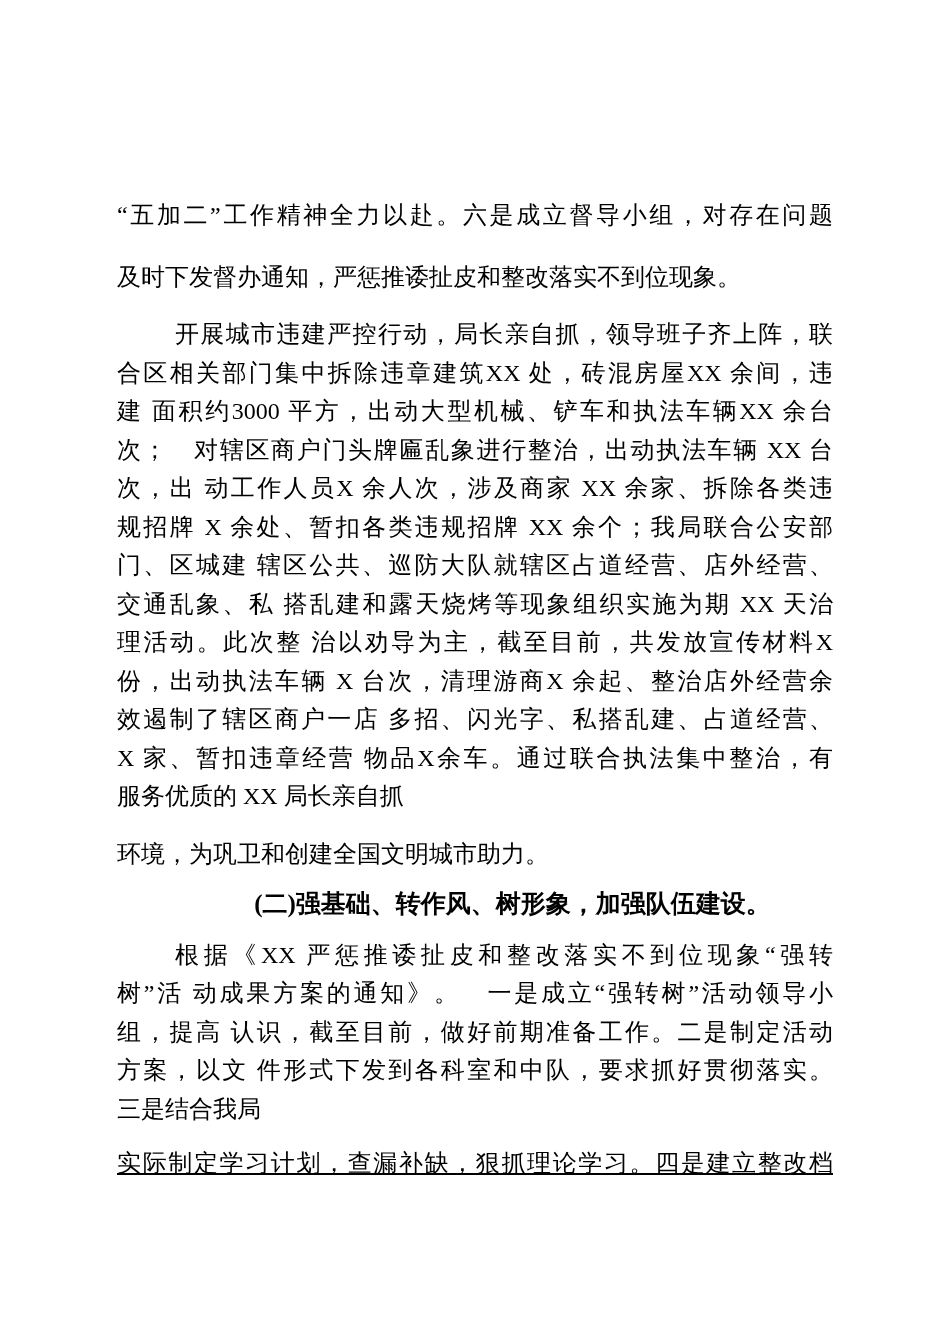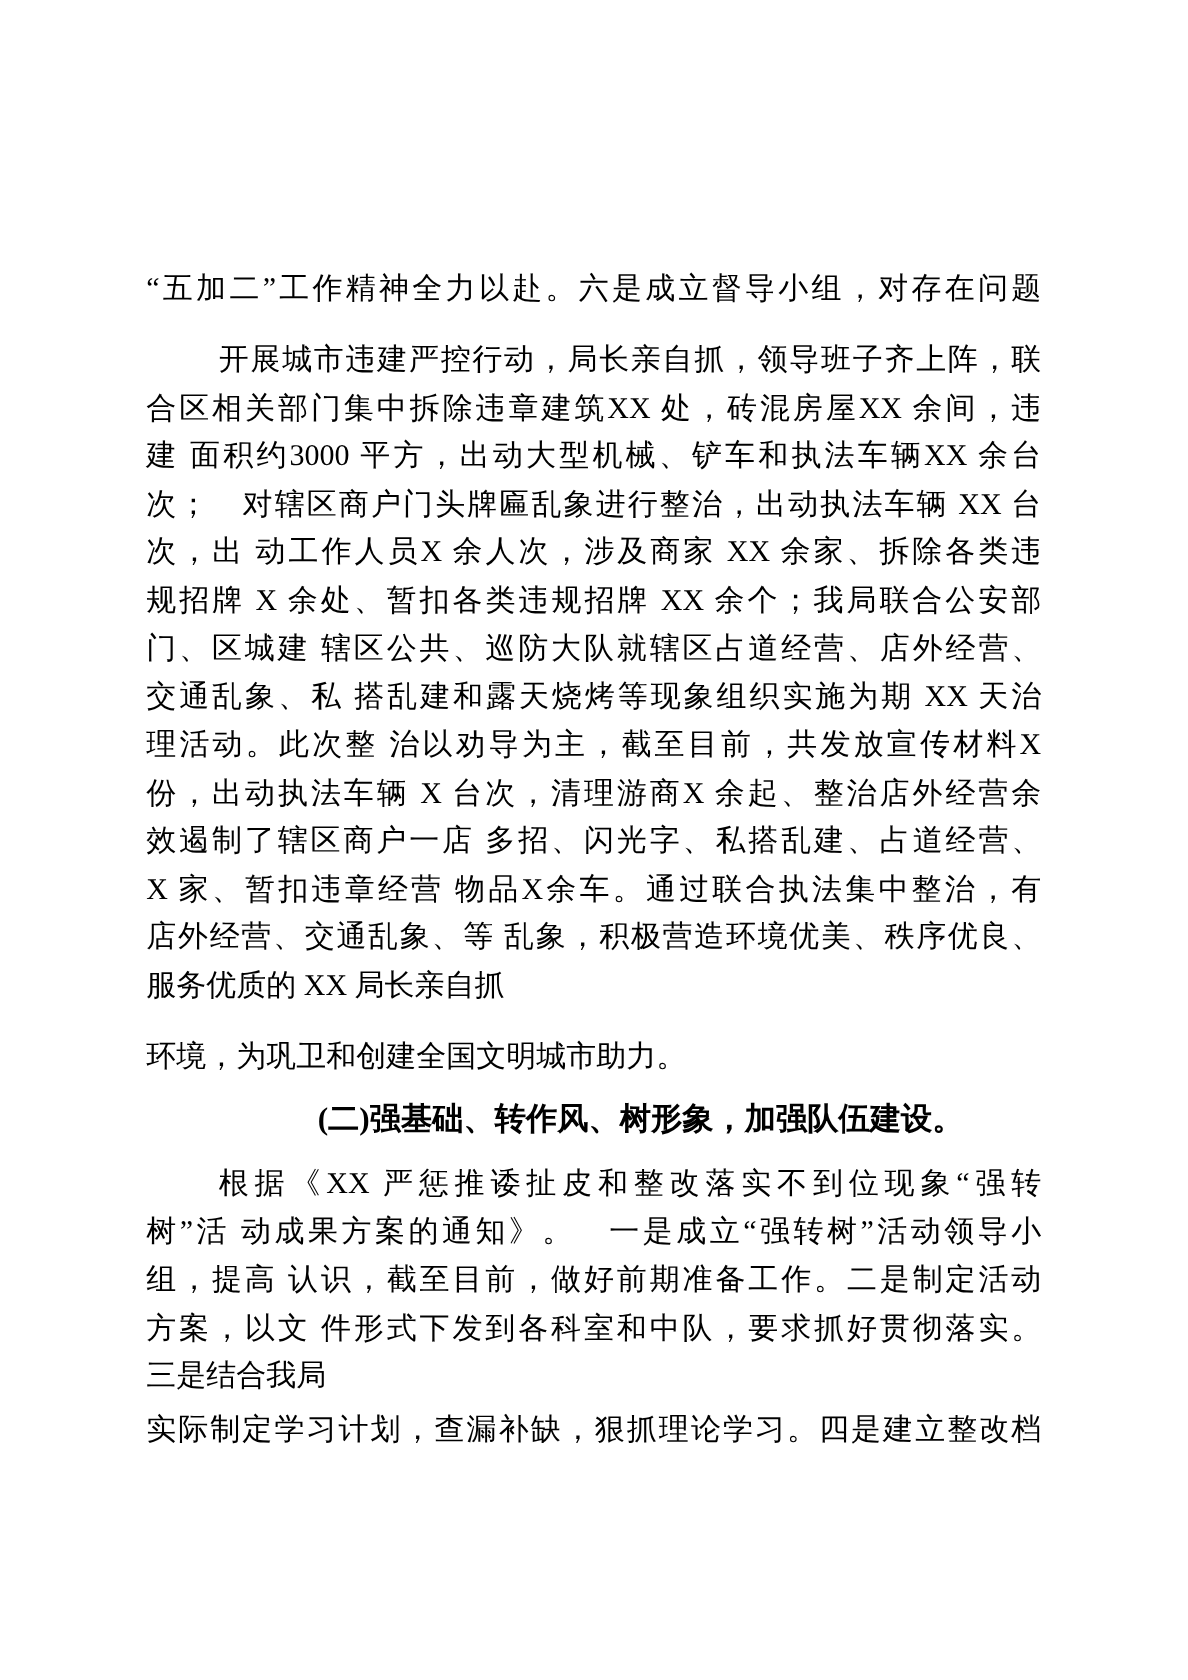--- a/index.html
+++ b/index.html
@@ -12,21 +12,21 @@
     width: 950px;
     height: 1344px;
     background: #ffffff;
     color: #000000;
     font-family: "Liberation Serif", "DejaVu Serif", serif;
     overflow: hidden;
   }
   .content {
     position: absolute;
     left: 117px;
-    top: 200px;
+    top: 184px;
     width: 716px;
     font-size: 24px;
   }
   
   .line {
     white-space: nowrap;
     overflow: visible;
     text-align: justify;
     text-align-last: justify;
   }
@@ -45,46 +45,46 @@
   .heading {
     margin: 0;
     font-size: 25px;
     font-weight: bold;
     line-height: 40px;
     text-indent: 75px;
     text-align: center;
     white-space: nowrap;
   }
   .p-team    { margin-top: 12px; }
-  .p-rectify { margin-top: 4px; }
+  .p-rectify { margin-top: 16px; text-decoration: underline; }
 </style>
 </head>
 <body>
 
 <div class="page">
   <div class="content">
 
     <div class="para-wide">
       <div class="line">“五加二”工作精神全力以赴。六是成立督导小组，对存在问题</div>
+      <div class="line left">及时下发督办通知，严惩推诿扯皮和整改落实不到位现象。</div>
     </div>
 
     <div class="para-body p-violation">
       <div class="line indent">开展城市违建严控行动，局长亲自抓，领导班子齐上阵，联</div>
       <div class="line">合区相关部门集中拆除违章建筑XX 处，砖混房屋XX 余间，违</div>
       <div class="line">建 面积约3000 平方，出动大型机械、铲车和执法车辆XX 余台</div>
       <div class="line">次；　对辖区商户门头牌匾乱象进行整治，出动执法车辆 XX 台</div>
       <div class="line">次，出 动工作人员X 余人次，涉及商家 XX 余家、拆除各类违</div>
       <div class="line">规招牌 X 余处、暂扣各类违规招牌 XX 余个；我局联合公安部</div>
       <div class="line">门、区城建 辖区公共、巡防大队就辖区占道经营、店外经营、</div>
       <div class="line">交通乱象、私 搭乱建和露天烧烤等现象组织实施为期 XX 天治</div>
       <div class="line">理活动。此次整 治以劝导为主，截至目前，共发放宣传材料X</div>
       <div class="line">份，出动执法车辆 X 台次，清理游商X 余起、整治店外经营余</div>
       <div class="line">效遏制了辖区商户一店 多招、闪光字、私搭乱建、占道经营、</div>
       <div class="line">X 家、暂扣违章经营 物品X余车。通过联合执法集中整治，有</div>
-      <div class="line">店外经营、交通乱象、等 乱象，积极营造环境优美、秩序优良、</div>
       <div class="line left">服务优质的 XX 局长亲自抓</div>
     </div>
 
     <div class="p-environment">
       <div class="line left">环境，为巩卫和创建全国文明城市助力。</div>
     </div>
 
     <h3 class="heading">(二)强基础、转作风、树形象，加强队伍建设。</h3>
 
     <div class="para-body p-team">

